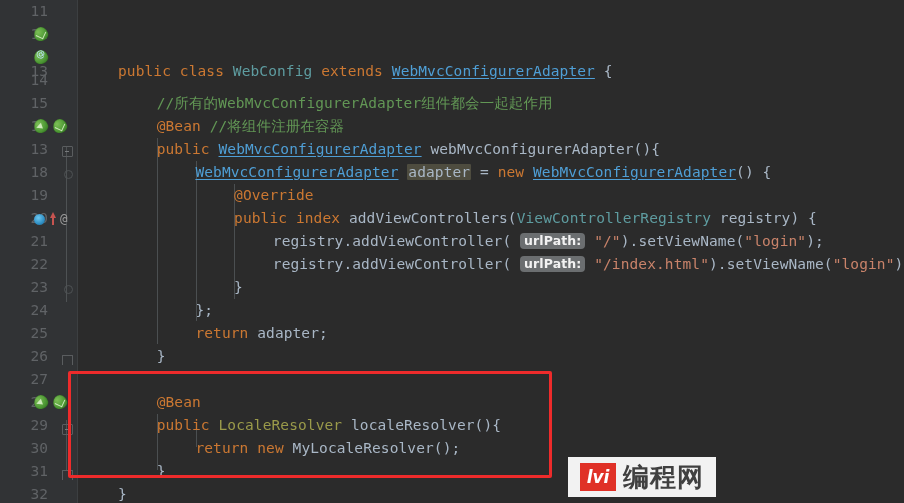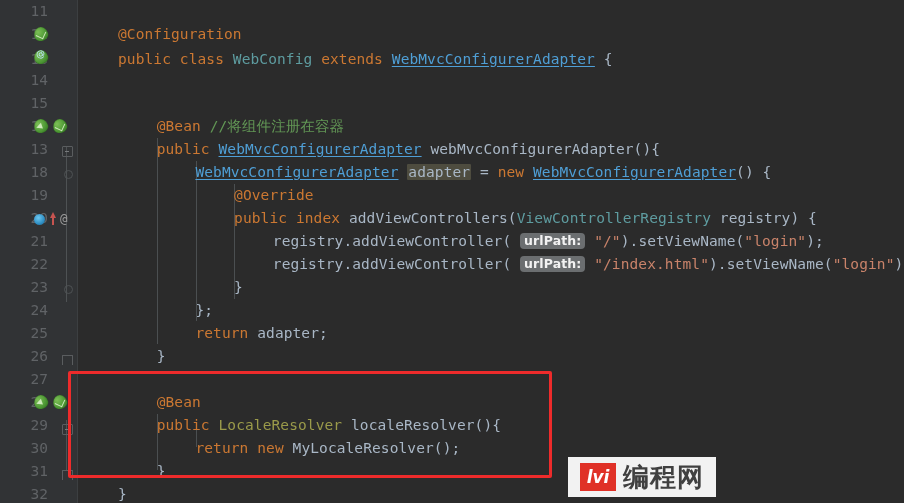--- a/index.html
+++ b/index.html
@@ -139,32 +139,32 @@
   <div class="guide" style="left:157px;top:414px;height:56px;"></div>
   <div class="guide" style="left:196px;top:425px;height:22px;"></div>
 
   <div id="rows">
       <div class="row" style="top: 0px;">
         <div class="lineno">11</div>
         <div class="code" style="left: 118px;"></div>
       </div>
       <div class="row" style="top: 23px;">
         <div class="lineno">12</div>
-        <div class="code" style="left: 118px;"><span class="ann-o">@Configuration</span></div>
-      </div>
-      <div class="row" style="top: 48px;">
+      </div>
+      <div class="row" style="top: 60px;">
         <div class="lineno">13</div>
         <div class="code" style="left: 118px;"><span class="kw">public</span><span class="plain"> </span><span class="kw">class</span><span class="plain"> </span><span class="typ">WebConfig</span><span class="plain"> </span><span class="kw">extends</span><span class="plain"> </span><span class="cls">WebMvcConfigurerAdapter</span><span class="plain"> {</span></div>
       </div>
       <div class="row" style="top: 69px;">
         <div class="lineno">14</div>
         <div class="code" style="left: 118px;"></div>
       </div>
       <div class="row" style="top: 92px;">
         <div class="lineno">15</div>
+        <div class="code" style="left: 156.7px;"><span class="cmt">//所有的WebMvcConfigurerAdapter组件都会一起起作用</span></div>
       </div>
       <div class="row" style="top: 115px;">
         <div class="lineno">16</div>
         <div class="code" style="left: 156.7px;"><span class="ann-o">@Bean</span><span class="plain"> </span><span class="cmt">//将组件注册在容器</span></div>
       </div>
       <div class="row" style="top: 138px;">
         <div class="lineno">13</div>
         <div class="code" style="left: 156.7px;"><span class="kw">public</span><span class="plain"> </span><span class="cls">WebMvcConfigurerAdapter</span><span class="plain"> </span><span class="plain">webMvcConfigurerAdapter</span><span class="plain">(){</span></div>
       </div>
       <div class="row" style="top: 161px;">

